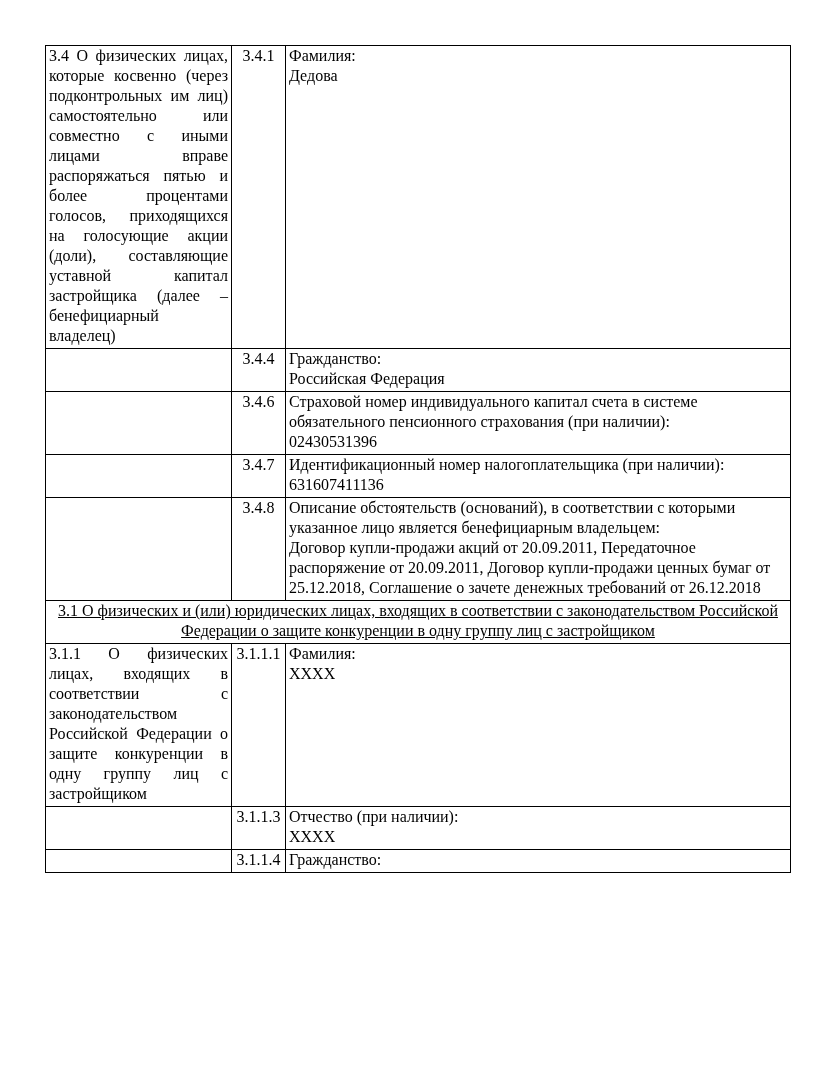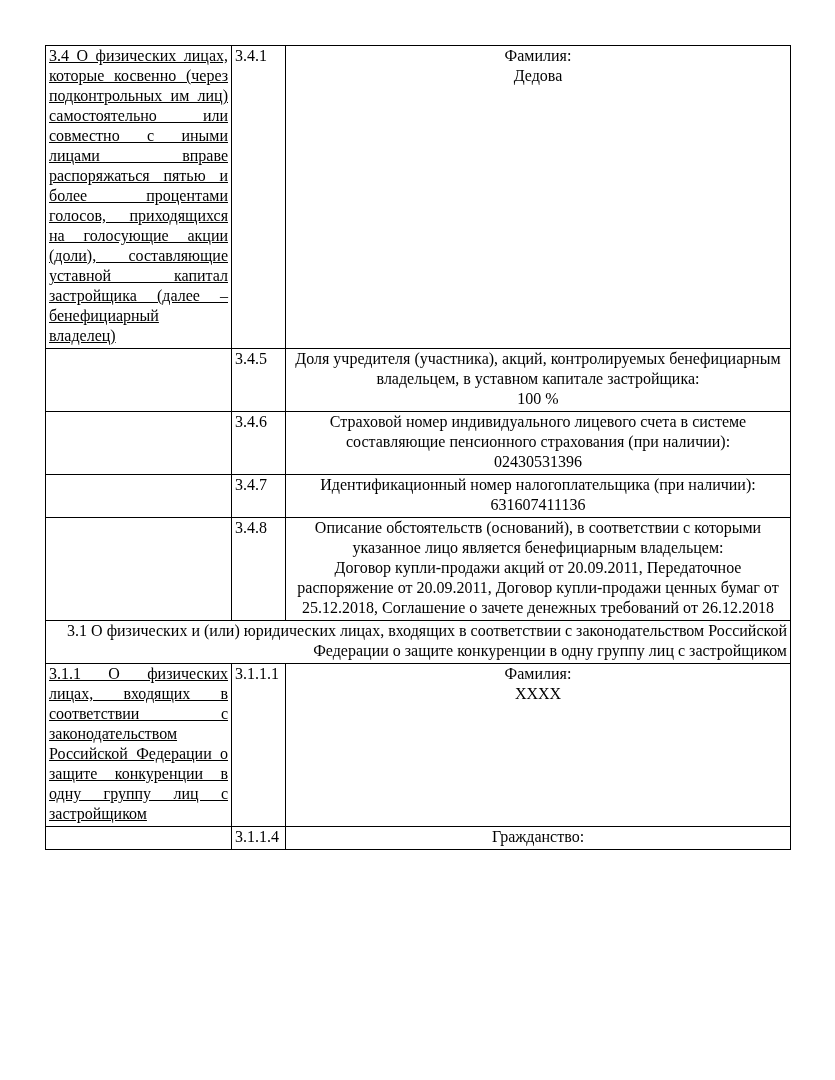--- a/index.html
+++ b/index.html
@@ -26,33 +26,33 @@
     border: 1px solid #000000;
     padding: 0px 3px 2px 3px;
     line-height: 1.25;
     vertical-align: top;
     overflow-wrap: break-word;
   }
   td.col-left {
     text-align: justify;
     hyphens: auto;
     vertical-align: top;
-    text-decoration: underline;
   }
   td.col-num {
     vertical-align: middle;
     padding-left: 2px;
     padding-right: 1px;
+    text-align: center;
   }
   td.col-content {
     vertical-align: middle;
-    text-align: center;
   }
   td.intro-cell {
-    text-align: right;
+    text-align: center;
+    text-decoration: underline;
   }
   .field-value {
     font-weight: normal;
   }
 </style>
 </head>
 <body>
 
 <div class="page">
   <table class="decl-table">
@@ -65,31 +65,31 @@
         <tr>
           <td class="col-left">3.4 О физических лицах, которые косвенно (через подконтрольных им лиц) самостоятельно или совместно с иными лицами вправе распоряжаться пятью и более процентами голосов, приходящихся на голосующие акции (доли), составляющие уставной капитал застройщика (далее – бенефициарный владелец)</td>
           <td class="col-num">3.4.1</td>
           <td class="col-content">
             <div class="field-label">Фамилия:</div>
             <div class="field-value">Дедова</div>
           </td>
         </tr>
         <tr>
           <td class="col-left"></td>
-          <td class="col-num">3.4.5</td>
+          <td class="col-num">3.4.4</td>
           <td class="col-content">
-            <div class="field-label">Доля учредителя (участника), акций, контролируемых бенефициарным владельцем, в уставном капитале застройщика:</div>
-            <div class="field-value">100 %</div>
+            <div class="field-label">Гражданство:</div>
+            <div class="field-value">Российская Федерация</div>
           </td>
         </tr>
         <tr>
           <td class="col-left"></td>
           <td class="col-num">3.4.6</td>
           <td class="col-content">
-            <div class="field-label">Страховой номер индивидуального лицевого счета в системе составляющие пенсионного страхования (при наличии):</div>
+            <div class="field-label">Страховой номер индивидуального капитал счета в системе обязательного пенсионного страхования (при наличии):</div>
             <div class="field-value">02430531396</div>
           </td>
         </tr>
         <tr>
           <td class="col-left"></td>
           <td class="col-num">3.4.7</td>
           <td class="col-content">
             <div class="field-label">Идентификационный номер налогоплательщика (при наличии):</div>
             <div class="field-value">631607411136</div>
           </td>
@@ -108,20 +108,28 @@
         <tr>
           <td class="col-left">3.1.1 О физических лицах, входящих в соответствии с законодательством Российской Федерации о защите конкуренции в одну группу лиц с застройщиком</td>
           <td class="col-num">3.1.1.1</td>
           <td class="col-content">
             <div class="field-label">Фамилия:</div>
             <div class="field-value">ХХХХ</div>
           </td>
         </tr>
         <tr>
           <td class="col-left"></td>
+          <td class="col-num">3.1.1.3</td>
+          <td class="col-content">
+            <div class="field-label">Отчество (при наличии):</div>
+            <div class="field-value">ХХХХ</div>
+          </td>
+        </tr>
+        <tr>
+          <td class="col-left"></td>
           <td class="col-num">3.1.1.4</td>
           <td class="col-content">
             <div class="field-label">Гражданство:</div>
           </td>
         </tr>
       </tbody>
   </table>
 </div>
 
 </body></html>

